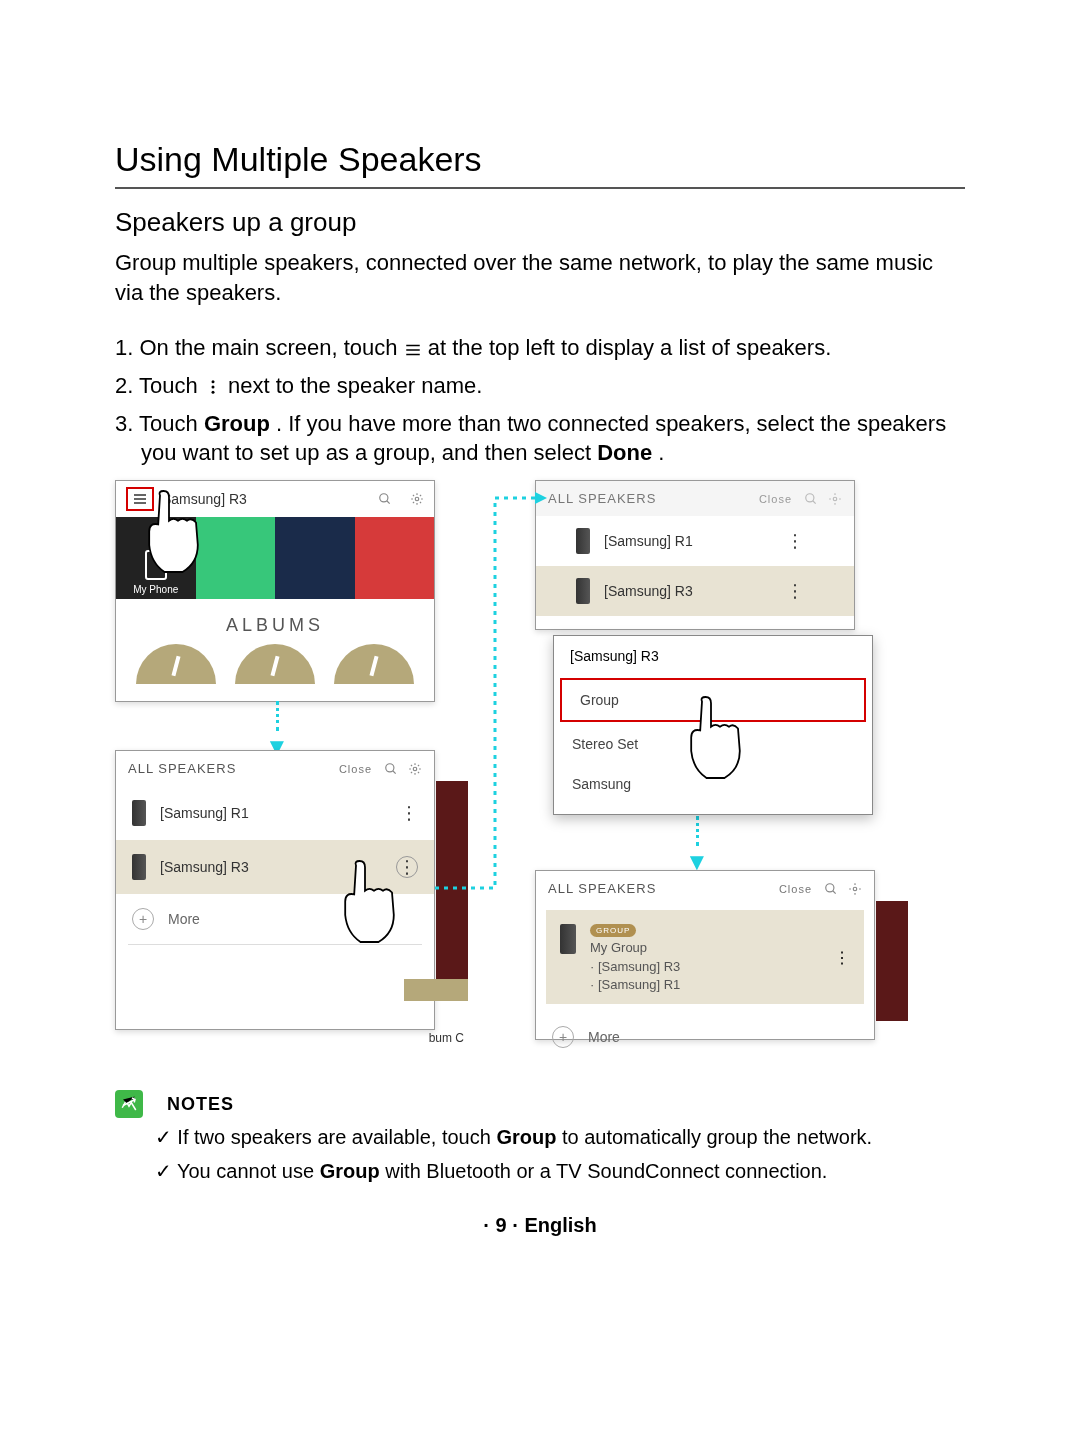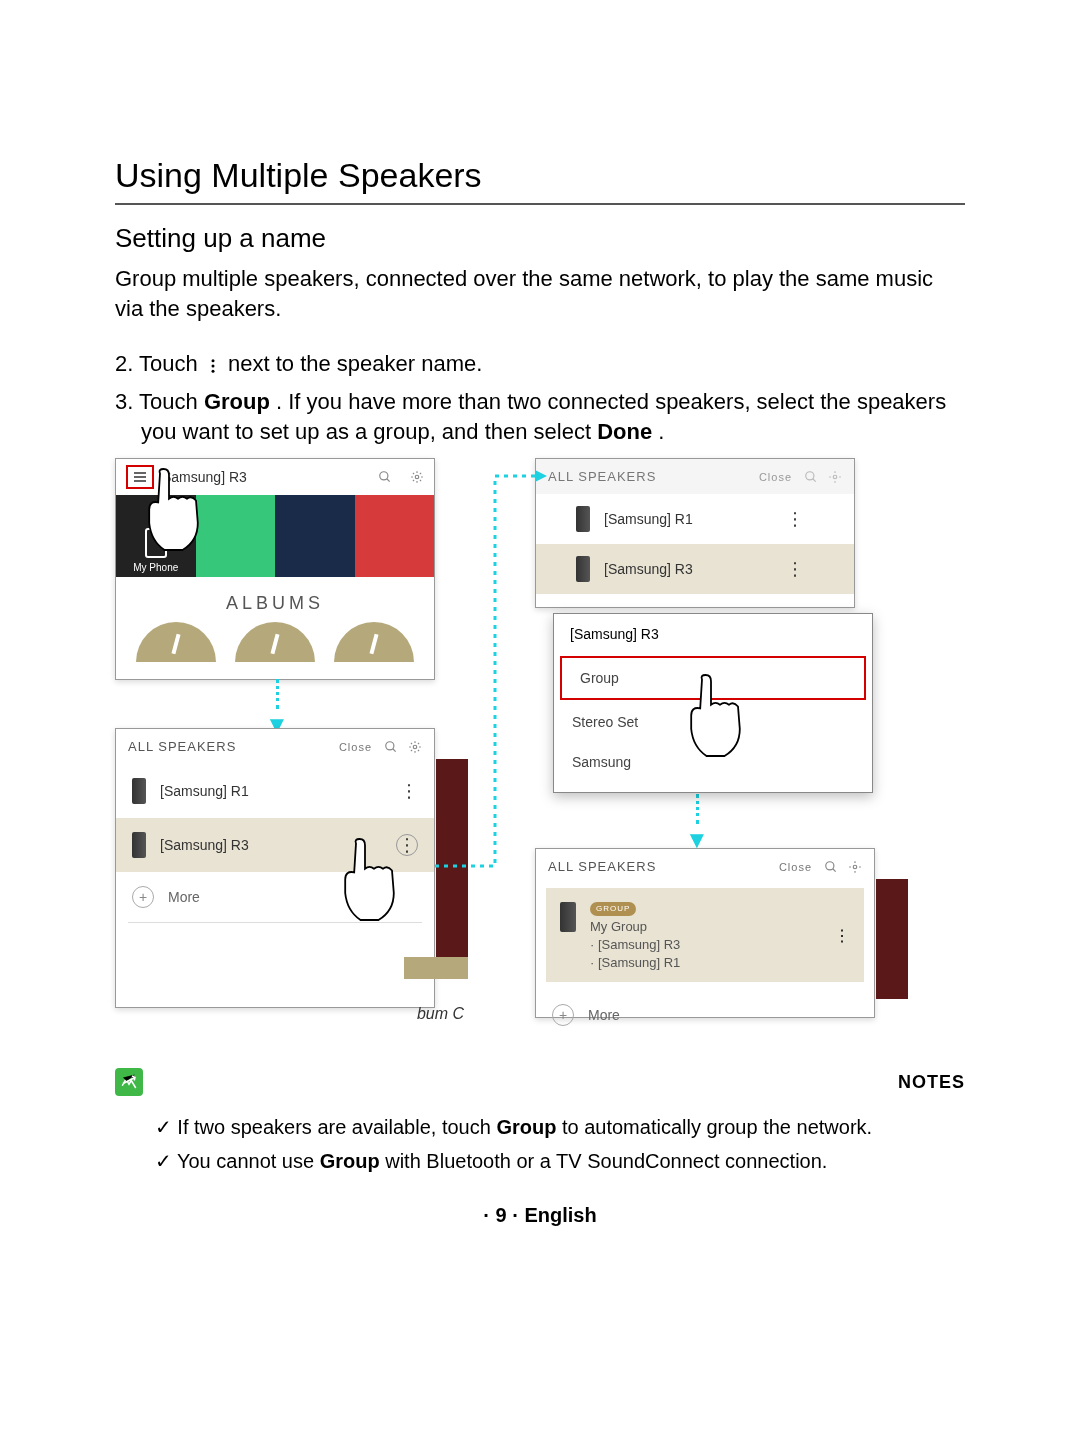--- a/index.html
+++ b/index.html
@@ -11,21 +11,20 @@
       color: #000;
       padding: 140px 115px 60px 115px;
       position: relative;
     }
     .page-title {
       font-size: 34px;
       font-weight: 400;
       border-bottom: 2px solid #555;
       padding-bottom: 8px;
       margin-bottom: 18px;
-      margin-top: 16px;
     }
     .subtitle {
       font-size: 26px;
       font-weight: 400;
       margin-bottom: 10px;
     }
     .intro {
       font-size: 22px;
       line-height: 1.35;
       margin-bottom: 26px;
@@ -77,21 +76,21 @@
     .row{display:flex;align-items:center;padding:14px 16px;gap:14px;}
     .row.sel{background:#e8e3d3;}
     .spk-ic{width:14px;height:26px;background:linear-gradient(90deg,#333,#555);border-radius:2px;}
     .row .name{font-size:14px;color:#333;text-align:right;}
     .row .dots{margin-left:auto;font-size:18px;line-height:6px;color:#333;}
     .more-row{display:flex;align-items:center;padding:14px 16px;gap:14px;font-size:14px;color:#666;}
     .plus-circ{width:22px;height:22px;border:1px solid #aaa;border-radius:50%;display:flex;align-items:center;justify-content:center;font-size:14px;color:#888;}
     .divider{height:1px;background:#ddd;margin:0 12px;}
     .p2-side{position:absolute;right:-34px;top:30px;width:32px;height:220px;background:#5a1818;}
     .p2-side::before{content:"";position:absolute;left:-32px;bottom:0;width:64px;height:22px;background:#b5a87a;}
-    .p2-side-lbl{position:absolute;right:-30px;bottom:-16px;font-size:16px;color:#333;font-style:italic;}
+    .p2-side-lbl{position:absolute;right:-30px;bottom:-16px;font-size:12px;color:#333;}
     
     .p3bg{position:absolute;left:420px;top:0;width:320px;height:150px;}
     .p3bg .header{display:flex;align-items:center;padding:10px 12px;font-size:13px;color:#777;letter-spacing:1px;background:#f5f5f5;}
     .p3bg .header .close{margin-left:auto;font-size:11px;color:#999;margin-right:12px;}
     .p3bg .row{padding:12px 50px 12px 46px;}
     .p3 { left: 438px; top: 155px; width: 320px; height: 180px; background:#fff; border:1px solid #888; box-shadow:0 4px 12px rgba(0,0,0,0.25); z-index:5;}
     .p3 .title{padding:12px 16px;font-size:14px;font-weight:500;}
     .p3 .opt{padding:12px 18px;font-size:14px;color:#444;}
     .p3 .opt.hl{border:2px solid #d40000;margin:2px 6px;}
     
@@ -113,40 +112,49 @@
     .arrow.a3::before{content:"";position:absolute;left:11px;top:-4px;width:0;height:30px;border-left:3px dotted #1dd1e0;}
     .arrow.a3 span{position:absolute;top:28px;left:0;font-size:24px;}
     
     .hand{position:absolute;width:90px;height:100px;z-index:10;}
     .hand svg{width:100%;height:100%;}
     .h1{left:18px;top:6px;}
     .h2{left:214px;top:376px;}
     .h3{left:560px;top:212px;}
     
     .notes-sec{margin-top:30px;}
-    .notes-label{display:flex;align-items:center;gap:8px;margin-bottom:16px;justify-content:space-between;}
+    .notes-label{display:flex;align-items:center;gap:24px;margin-bottom:4px;}
     .notes-badge{width:28px;height:28px;background:#3fb848;border-radius:4px;display:flex;align-items:center;justify-content:center;}
     .notes-label .txt{font-weight:700;font-size:18px;letter-spacing:1px;}
     .notes-list{list-style:none;padding-left:40px;}
     .notes-list li{font-size:20px;line-height:1.5;margin-bottom:4px;text-indent:-20px;padding-left:20px;}
     .notes-list li::before{content:"✓ ";}
     .footer{text-align:center;font-size:20px;margin-top:28px;}
     .footer .dot{font-weight:700;}
     .icon-glyph{display:inline-flex;align-items:center;justify-content:center;}
     .search-ic{margin-left:auto;color:#888;font-size:14px;}
     .gear-ic{margin-left:10px;color:#888;font-size:14px;}
   </style>
 </head>
 <body>
 
 <h1 class="page-title">Using Multiple Speakers</h1>
-<h2 class="subtitle">Setting up a name</h2>
+<h2 class="subtitle">Speakers up a group</h2>
 <p class="intro">Group multiple speakers, connected over the same network, to play the same music via the speakers.</p>
 
 <ol class="steps">
+  <li>1. 
+    <span>On the main screen, touch </span>
+    <span class="inline-icon icon-glyph">
+      <svg viewBox="0 0 24 24">
+          <path d="M3 6h18M3 12h18M3 18h18" stroke="#000" stroke-width="2" fill="none"></path>
+        </svg>
+    </span>
+    <span> at the top left to display a list of speakers.</span>
+  </li>
   <li>2. 
     <span>Touch </span>
     <span class="inline-icon icon-glyph">
       <svg viewBox="0 0 24 24">
           <circle cx="12" cy="5" r="2"></circle>
           <circle cx="12" cy="12" r="2"></circle>
           <circle cx="12" cy="19" r="2"></circle>
         </svg>
     </span>
     <span> next to the speaker name.</span>

